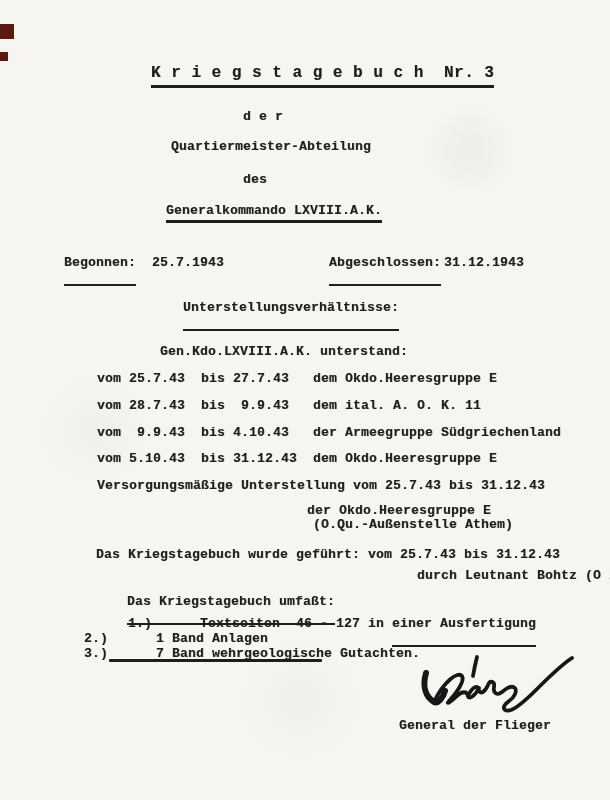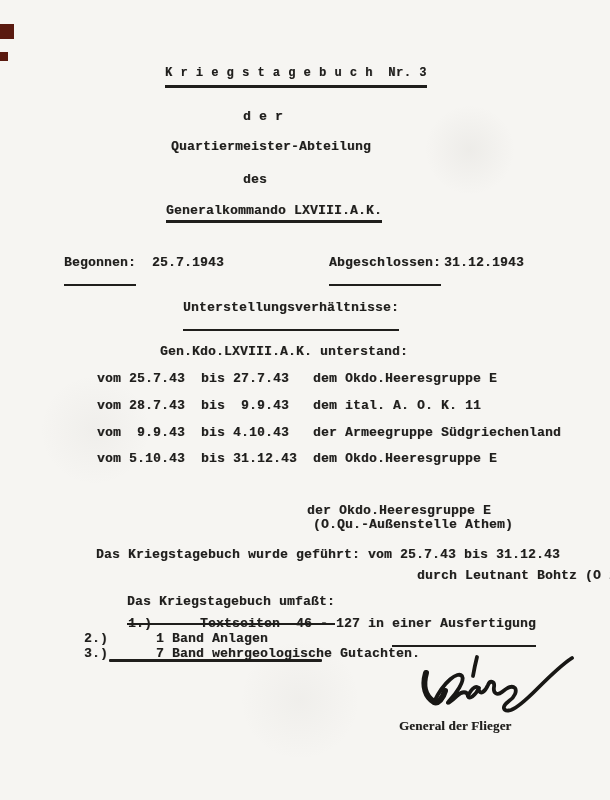--- a/index.html
+++ b/index.html
@@ -19,21 +19,21 @@
     white-space: pre;
     font: bold 13px/15px "Liberation Mono", "DejaVu Sans Mono", monospace;
     color: var(--ink, #1f1e1c);
     letter-spacing: 0.2px;
     text-shadow: 0.4px 0.4px 0 rgba(28,27,25,0.45);
   }
   .u2 { border-bottom: 2px solid var(--ink, #1f1e1c); padding-bottom: 14px; }
   .u3 { border-bottom: 3px solid var(--ink, #1f1e1c); padding-bottom: 4px; }
   .uh { border-bottom: 3px solid var(--ink, #1f1e1c); padding-bottom: 2px; }
 
-  .t-title   { left: 165px; top: 66px;  font-size: 12px; letter-spacing: 0.5px; }
+  .t-title   { left: 151px; top: 66px;  font-size: 16px; letter-spacing: 0.5px; }
   .t-der     { left: 243px; top: 109px; }
   .t-qm      { left: 171px; top: 139px; }
   .t-des     { left: 243px; top: 172px; }
   .t-gk      { left: 166px; top: 203px; }
   .t-beg-l   { left: 64px;  top: 255px; }
   .t-beg-v   { left: 152px; top: 255px; }
   .t-abg-l   { left: 329px; top: 255px; }
   .t-abg-v   { left: 444px; top: 255px; }
   .t-unterst { left: 183px; top: 300px; }
   .t-intro   { left: 160px; top: 344px; }
@@ -43,21 +43,21 @@
   .t-r3      { left: 97px;  top: 451px; }
   .t-supply  { left: 97px;  top: 478px; }
   .t-su1     { left: 307px; top: 503px; }
   .t-su2     { left: 313px; top: 517px; }
   .t-kept1   { left: 96px;  top: 547px; }
   .t-kept2   { left: 369px; top: 568px; margin-left: 48px; }
   .t-ch      { left: 127px; top: 594px; }
   .t-i1      { left: 84px;  top: 616px; margin-left: 44px; }
   .t-i2      { left: 84px;  top: 631px; }
   .t-i3      { left: 84px;  top: 646px; }
-  .t-gdf     { left: 399px; top: 718px; font-family: Liberation Serif, serif; }
+  .t-gdf     { left: 399px; top: 718px; }
 
   .rule {
     position: absolute;
     left: 109px; top: 659px;
     width: 213px; height: 3px;
     background: var(--ink, #1f1e1c);
     border-radius: 1px;
   }
   .sig {
     position: absolute;
@@ -89,20 +89,21 @@
   <div class="line t-abg-v">31.12.1943</div>
 
   <div class="line t-unterst u2">Unterstellungsverhältnisse:</div>
   <div class="line t-intro">Gen.Kdo.LXVIII.A.K. unterstand:</div>
 
   <div class="line t-r0">vom 25.7.43  bis 27.7.43   dem Okdo.Heeresgruppe E</div>
   <div class="line t-r1">vom 28.7.43  bis  9.9.43   dem ital. A. O. K. 11</div>
   <div class="line t-r2">vom  9.9.43  bis 4.10.43   der Armeegruppe Südgriechenland</div>
   <div class="line t-r3">vom 5.10.43  bis 31.12.43  dem Okdo.Heeresgruppe E</div>
 
+  <div class="line t-supply">Versorgungsmäßige Unterstellung vom 25.7.43 bis 31.12.43</div>
   <div class="line t-su1">der Okdo.Heeresgruppe E</div>
   <div class="line t-su2">(O.Qu.-Außenstelle Athem)</div>
 
   <div class="line t-kept1">Das Kriegstagebuch wurde geführt: vom 25.7.43 bis 31.12.43</div>
   <div class="line t-kept2">durch Leutnant Bohtz (O 2)</div>
 
   <div class="line t-ch u2">Das Kriegstagebuch umfaßt:</div>
   <div class="line t-i1"><span>1.)      Textseiten  46 - 127 in </span><span class="u2">einer Ausfertigung</span></div>
   <div class="line t-i2">2.)      1 Band Anlagen</div>
   <div class="line t-i3">3.)      7 Band wehrgeologische Gutachten.</div>

